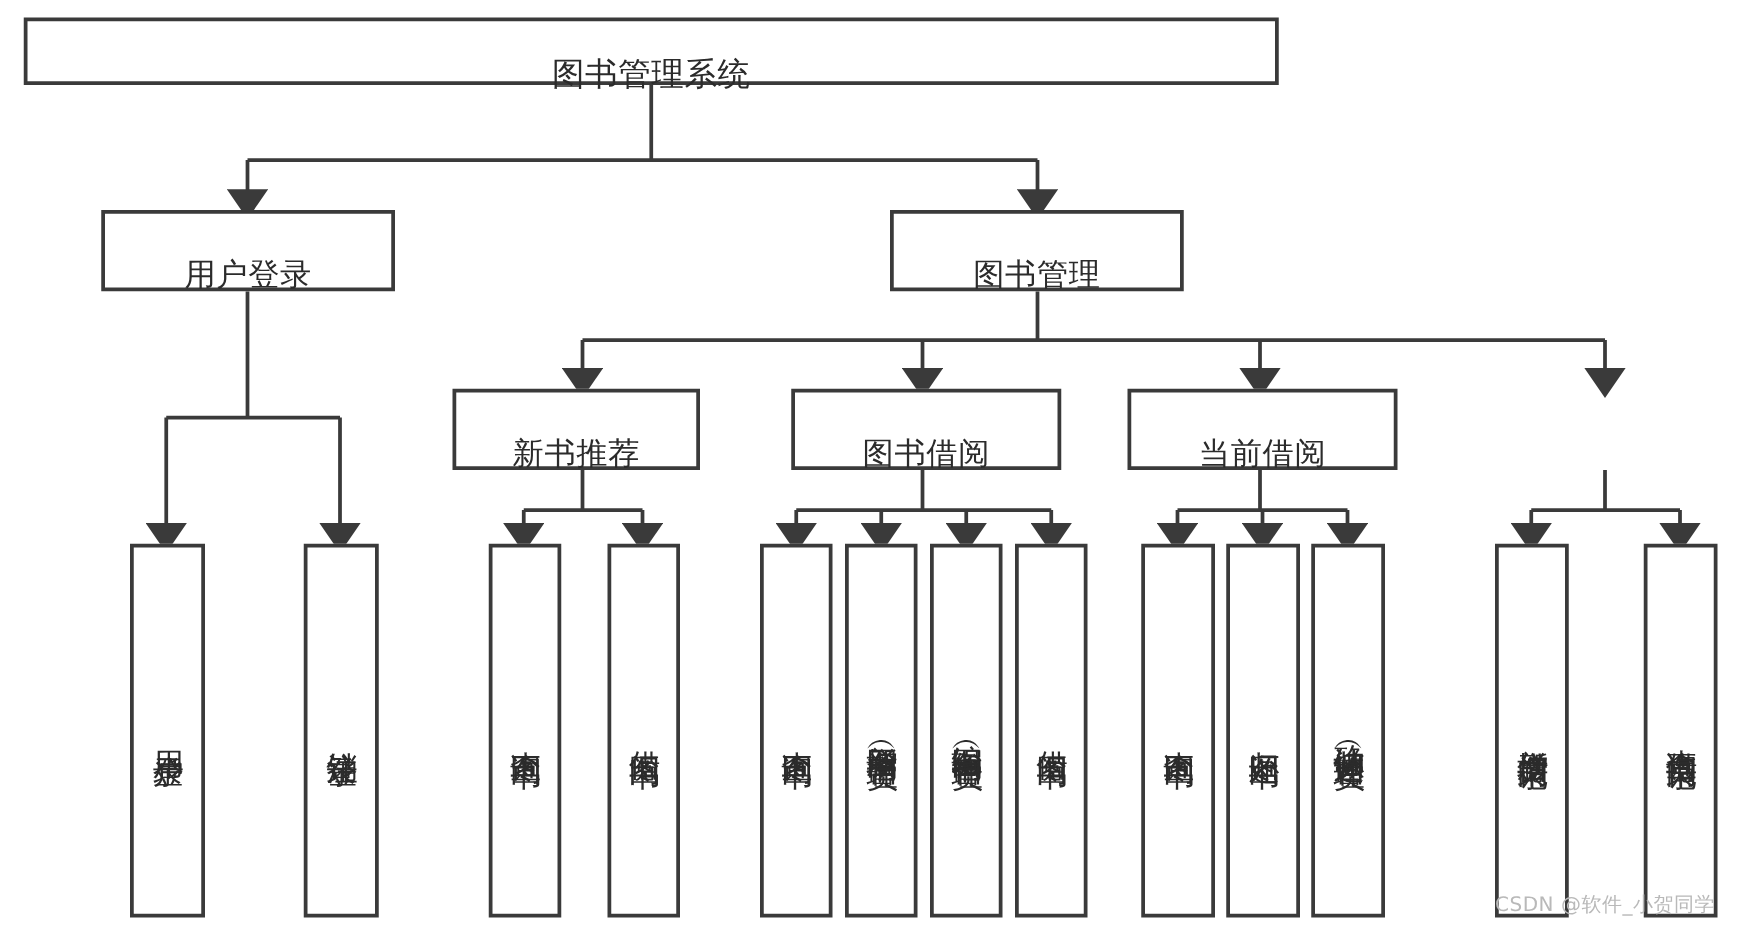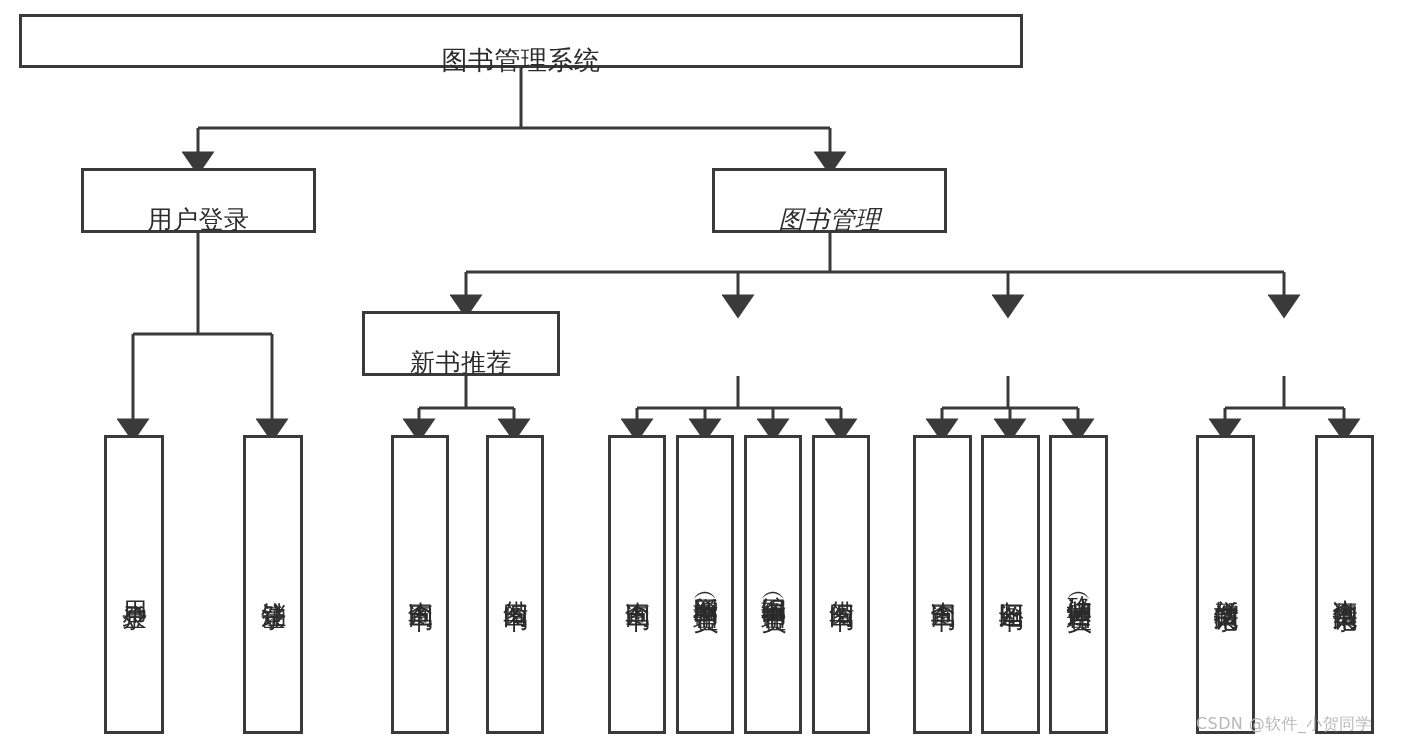--- a/index.html
+++ b/index.html
@@ -125,26 +125,32 @@
     </g>
   </svg>
 
   <div class="node h root" style="left:19px; top:14px; width:1004px; height:54px;">
     <span class="label">图书管理系统</span>
   </div>
 
   <div class="node h" style="left:81px; top:168px; width:235px; height:65px;">
     <span class="label">用户登录</span>
   </div>
-  <div class="node h" style="left:712px; top:168px; width:235px; height:65px;font-style:italic;">
+  <div class="node h" style="left:712px; top:168px; width:235px; height:65px;">
     <span class="label">图书管理</span>
   </div>
 
   <div class="node h" style="left:362px; top:311px; width:198px; height:65px;">
     <span class="label">新书推荐</span>
+  </div>
+  <div class="node h" style="left:633px; top:311px; width:216px; height:65px;">
+    <span class="label">图书借阅</span>
+  </div>
+  <div class="node h" style="left:902px; top:311px; width:216px; height:65px;">
+    <span class="label">当前借阅</span>
   </div>
 
   <div class="node v" style="left:104px; top:435px; width:60px; height:299px;">
     <span class="label">用户登录</span>
   </div>
   <div class="node v" style="left:243px; top:435px; width:60px; height:299px;">
     <span class="label">注销登录</span>
   </div>
 
   <div class="node v" style="left:391px; top:435px; width:58px; height:299px;">

